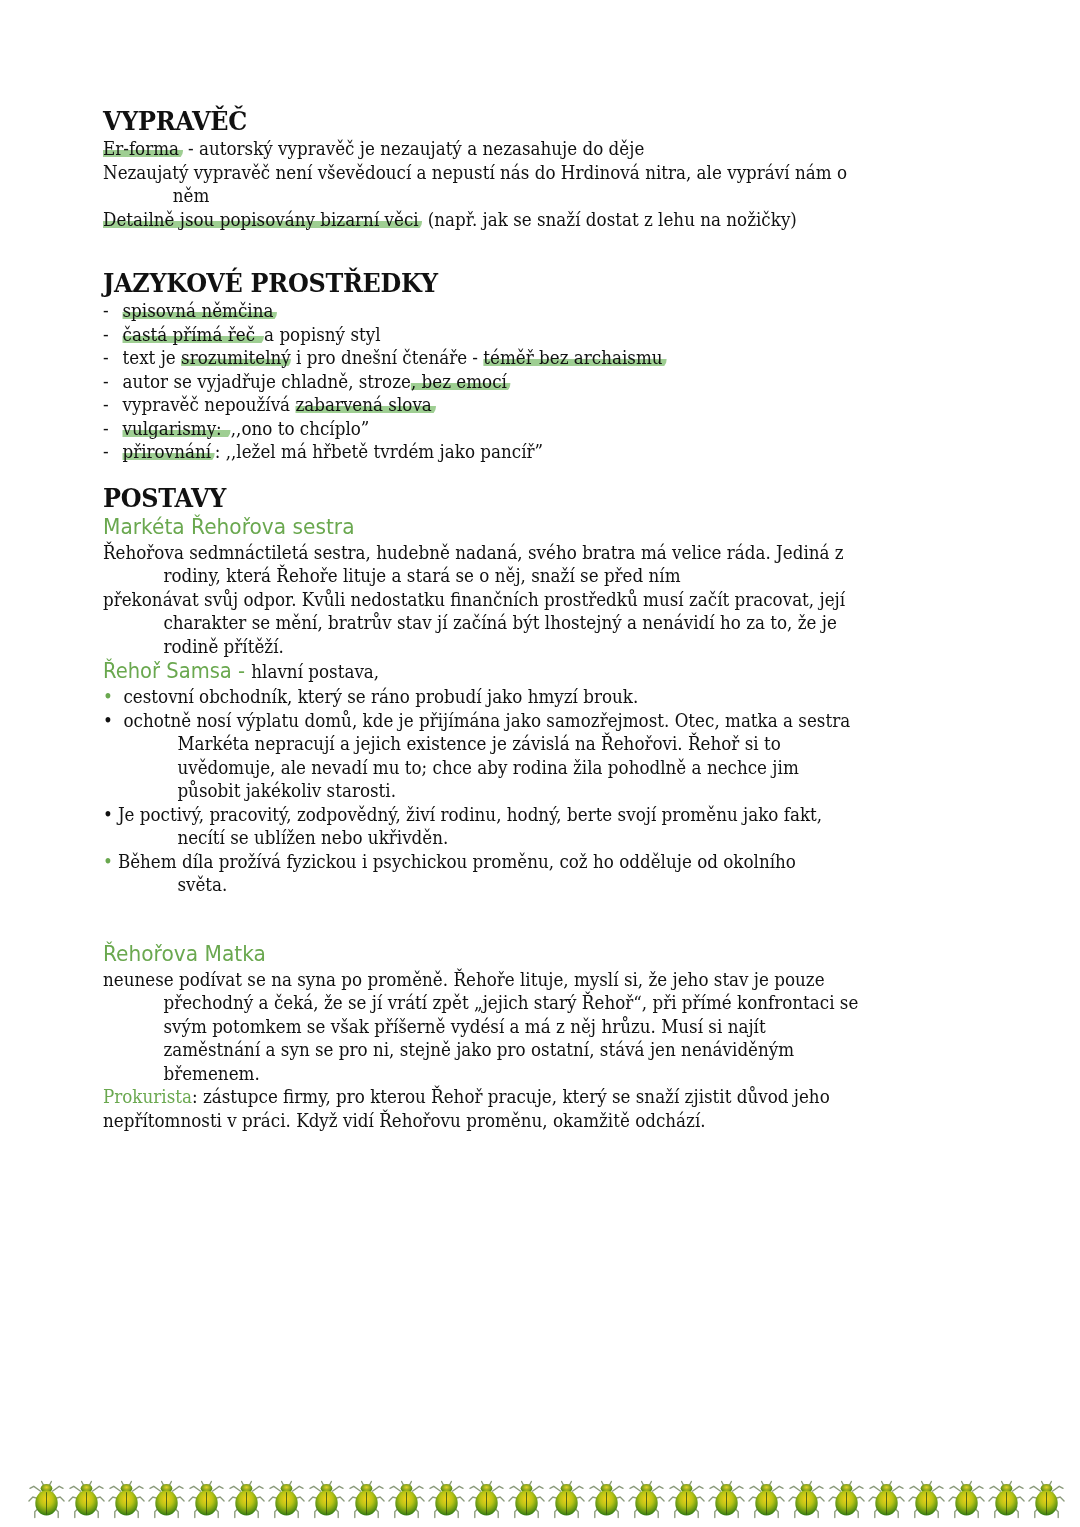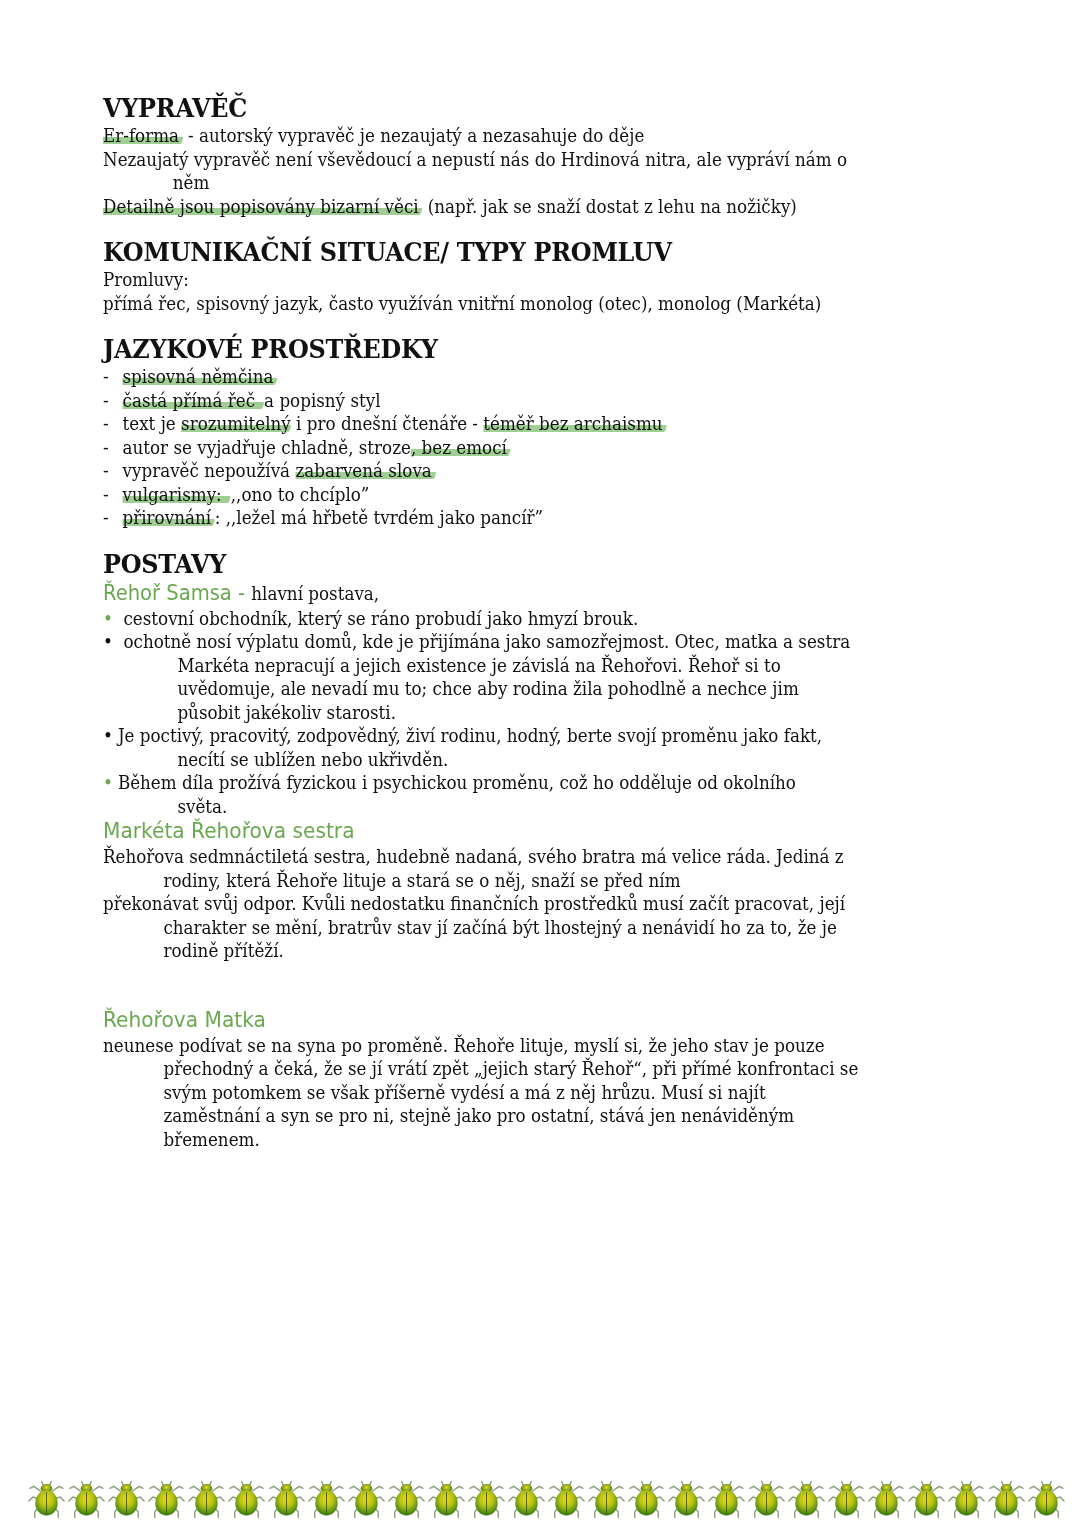--- a/index.html
+++ b/index.html
@@ -1,21 +1,21 @@
 <!DOCTYPE html>
 <html><head>
 <meta charset="utf-8">
 <style>
   html, body { margin: 0; padding: 0; background: #ffffff; }
   body {
     width: 1080px; height: 1527px; position: relative; overflow: hidden;
     font-family: "DejaVu Serif", "Liberation Serif", serif;
     color: #111111;
   }
-  .page { position: absolute; left: 103px; top: 92px; width: 900px; }
+  .page { position: absolute; left: 103px; top: 105px; width: 900px; }
   .h1 {
     font-family: "DejaVu Serif", serif; font-weight: bold;
     font-size: 26px; letter-spacing: -0.3px; margin: 0; line-height: 32px;
     transform: scaleX(0.92); transform-origin: left center; white-space: nowrap;
   }
   .line {
     font-size: 18px; line-height: 23.5px; margin: 0; white-space: nowrap;
     transform: scaleX(0.93); transform-origin: left center;
   }
   .indent { padding-left: 75px; }
@@ -50,25 +50,20 @@
   <section>
     <h1 class="h1">VYPRAVĚČ</h1>
     <p class="line"><span class="hl">Er-forma</span><span> - autorský vypravěč je nezaujatý a nezasahuje do děje</span></p>
     <p class="line">Nezaujatý vypravěč není vševědoucí a nepustí nás do Hrdinová nitra, ale vypráví nám o</p>
     <p class="line indent">něm</p>
     <p class="line"><span class="hl">Detailně jsou popisovány bizarní věci</span><span> (např. jak se snaží dostat z lehu na nožičky)</span></p>
   </section>
 
   <div class="gap-sec"></div>
 
-  <section>
-    <h1 class="h1">KOMUNIKAČNÍ SITUACE/ TYPY PROMLUV</h1>
-    <p class="line">Promluvy:</p>
-    <p class="line">přímá řec, spisovný jazyk, často využíván vnitřní monolog (otec), monolog (Markéta)</p>
-  </section>
 
   <div class="gap-sec"></div>
 
   <section>
     <h1 class="h1">JAZYKOVÉ PROSTŘEDKY</h1>
     <div>
       <p class="line"><span class="dash">-</span><span class="hl">spisovná němčina</span></p>
       <p class="line"><span class="dash">-</span><span class="hl">častá přímá řeč </span><span>a popisný styl</span></p>
       <p class="line"><span class="dash">-</span><span>text je </span><span class="hl" style="padding-right:0">srozumitelný</span><span> i pro dnešní čtenáře - </span><span class="hl"> téměř bez archaismu</span></p>
       <p class="line"><span class="dash">-</span><span>autor se vyjadřuje chladně, stroze</span><span class="hl">, bez emocí</span></p>
@@ -77,59 +72,63 @@
       <p class="line"><span class="dash">-</span><span class="hl">přirovnání</span><span>: ,,ležel má hřbetě tvrdém jako pancíř”</span></p>
     </div>
   </section>
 
   <div class="gap-sec"></div>
 
   <section>
     <h1 class="h1">POSTAVY</h1>
 
     <div>
-      <p class="line" style="font-size:18px"><span class="sub" style="display:inline; transform:none; font-size:21px;">Řehoř Samsa</span><span class="green" style="font-family:'DejaVu Sans',sans-serif;font-size:21px"> - </span><span>hlavní postava,</span></p>
-
-      <p class="line"><span class="bullet g">•</span><span>cestovní obchodník, který se ráno probudí jako hmyzí brouk.</span></p>
-
-      <p class="line"><span class="bullet">•</span><span>ochotně nosí výplatu domů, kde je přijímána jako samozřejmost. Otec, matka a sestra</span></p>
-      <p class="line indent3">Markéta nepracují a jejich existence je závislá na Řehořovi. Řehoř si to</p>
-      <p class="line indent3">uvědomuje, ale nevadí mu to; chce aby rodina žila pohodlně a nechce jim</p>
-      <p class="line indent3">působit jakékoliv starosti.</p>
-
-      <p class="line"><span class="bullet" style="width:16px">•</span><span>Je poctivý, pracovitý, zodpovědný, živí rodinu, hodný, berte svojí proměnu jako fakt,</span></p>
-      <p class="line indent3">necítí se ublížen nebo ukřivděn.</p>
-
-      <p class="line"><span class="bullet g" style="width:16px">•</span><span>Během díla prožívá fyzickou i psychickou proměnu, což ho odděluje od okolního</span></p>
-      <p class="line indent3">světa.</p>
-    </div>
-
-    <div>
       <p class="sub">Markéta Řehořova sestra</p>
       <p class="line">Řehořova sedmnáctiletá sestra, hudebně nadaná, svého bratra má velice ráda. Jediná z</p>
       <p class="line indent2">rodiny, která Řehoře lituje a stará se o něj, snaží se před ním</p>
       <p class="line">překonávat svůj odpor. Kvůli nedostatku finančních prostředků musí začít pracovat, její</p>
       <p class="line indent2">charakter se mění, bratrův stav jí začíná být lhostejný a nenávidí ho za to, že je</p>
       <p class="line indent2">rodině přítěží.</p>
+    </div>
+
+    <div>
+      <p class="line" style="font-size:18px"><span class="sub" style="display:inline; transform:none; font-size:21px;">Řehoř Samsa</span><span class="green" style="font-family:'DejaVu Sans',sans-serif;font-size:21px"> - </span><span>hlavní postava,</span></p>
+
+      <p class="line"><span class="bullet g">•</span><span>cestovní obchodník, který se ráno probudí jako hmyzí brouk.</span></p>
+
+      <p class="line"><span class="bullet">•</span><span>ochotně nosí výplatu domů, kde je přijímána jako samozřejmost. Otec, matka a sestra</span></p>
+      <p class="line indent3">Markéta nepracují a jejich existence je závislá na Řehořovi. Řehoř si to</p>
+      <p class="line indent3">uvědomuje, ale nevadí mu to; chce aby rodina žila pohodlně a nechce jim</p>
+      <p class="line indent3">působit jakékoliv starosti.</p>
+
+      <p class="line"><span class="bullet" style="width:16px">•</span><span>Je poctivý, pracovitý, zodpovědný, živí rodinu, hodný, berte svojí proměnu jako fakt,</span></p>
+      <p class="line indent3">necítí se ublížen nebo ukřivděn.</p>
+
+      <p class="line"><span class="bullet g" style="width:16px">•</span><span>Během díla prožívá fyzickou i psychickou proměnu, což ho odděluje od okolního</span></p>
+      <p class="line indent3">světa.</p>
     </div>
 
     <div class="gap-sub" style="height:22px"></div>
 
 
     <div class="gap-sub" style="height:22px"></div>
 
     <div>
       <p class="sub">Řehořova Matka</p>
       <p class="line">neunese podívat se na syna po proměně. Řehoře lituje, myslí si, že jeho stav je pouze</p>
       <p class="line indent2">přechodný a čeká, že se jí vrátí zpět „jejich starý Řehoř“, při přímé konfrontaci se</p>
       <p class="line indent2">svým potomkem se však příšerně vydésí a má z něj hrůzu. Musí si najít</p>
       <p class="line indent2">zaměstnání a syn se pro ni, stejně jako pro ostatní, stává jen nenáviděným</p>
       <p class="line indent2">břemenem.</p>
     </div>
 
+    <div>
+      <p class="line"><span class="green">Prokurista</span><span>: zástupce firmy, pro kterou Řehoř pracuje, který se snaží zjistit důvod jeho</span></p>
+      <p class="line">nepřítomnosti v práci. Když vidí Řehořovu proměnu, okamžitě odchází.</p>
+    </div>
   </section>
 </div>
 
 <div class="beetles" id="beetle-row">
     <svg class="beetle" viewBox="0 0 40 42">
     <defs>
       <radialGradient id="bg-body" cx="50%" cy="35%" r="65%">
         <stop offset="0%" stop-color="#f2d21a"></stop>
         <stop offset="45%" stop-color="#b8c316"></stop>
         <stop offset="100%" stop-color="#2f7a12"></stop>

